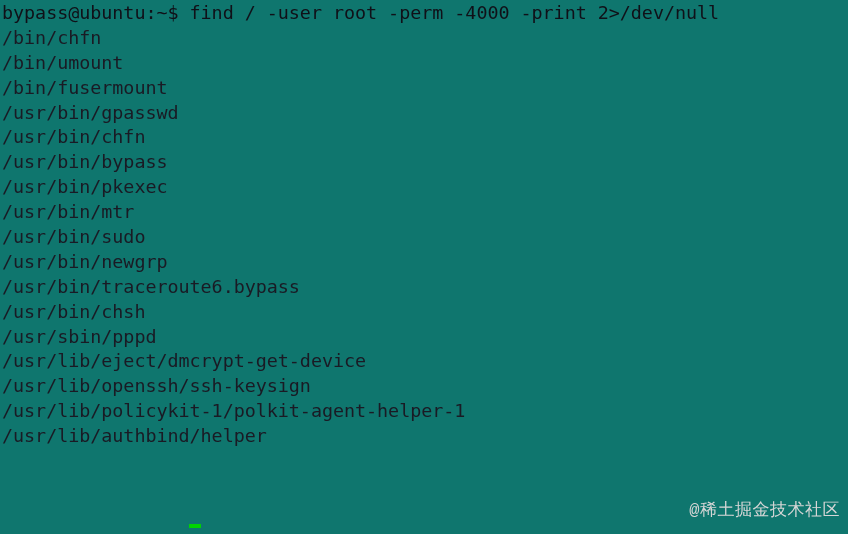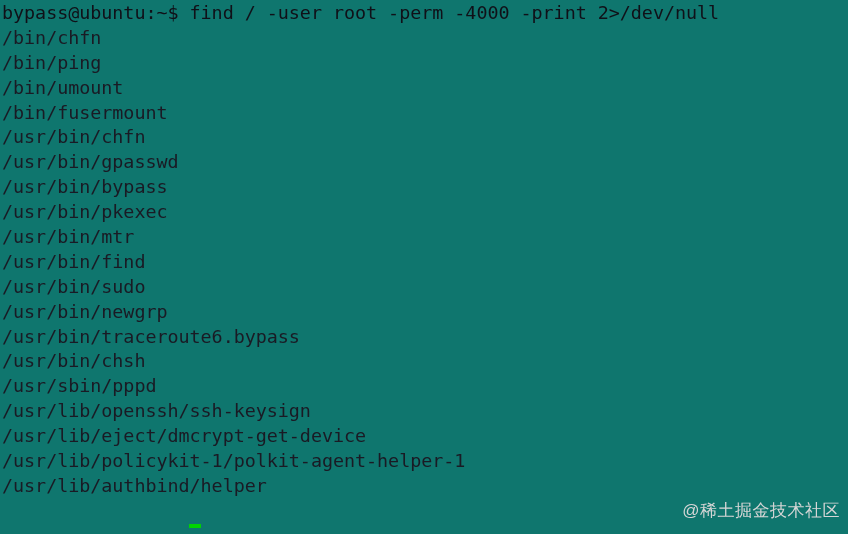--- a/index.html
+++ b/index.html
@@ -39,52 +39,50 @@
     width: 12px;
     height: 4px;
     background: #00d400;
     left: 189px;
     top: 524px;
   }
   .watermark {
     position: absolute;
     right: 8px;
     bottom: 13px;
-    font-family: Liberation Sans, sans-serif;
+    font-family: Liberation Mono, monospace;
     font-size: 17px;
     line-height: 20px;
     color: #d6d6d6;
     letter-spacing: 0.5px;
     white-space: pre;
     user-select: none;
   }
 </style>
 </head>
 <body>
 
 <div id="terminal">
   <div class="screen">
     <div class="line prompt-line">bypass@ubuntu:~$ find / -user root -perm -4000 -print 2&gt;/dev/null</div>
     <div id="output-container">
         <div class="line">/bin/chfn</div>
-        <div class="line">/bin/ping</div>
         <div class="line">/bin/umount</div>
         <div class="line">/bin/fusermount</div>
+        <div class="line">/usr/bin/gpasswd</div>
         <div class="line">/usr/bin/chfn</div>
-        <div class="line">/usr/bin/gpasswd</div>
         <div class="line">/usr/bin/bypass</div>
         <div class="line">/usr/bin/pkexec</div>
         <div class="line">/usr/bin/mtr</div>
-        <div class="line">/usr/bin/find</div>
         <div class="line">/usr/bin/sudo</div>
         <div class="line">/usr/bin/newgrp</div>
         <div class="line">/usr/bin/traceroute6.bypass</div>
         <div class="line">/usr/bin/chsh</div>
         <div class="line">/usr/sbin/pppd</div>
+        <div class="line">/usr/lib/eject/dmcrypt-get-device</div>
         <div class="line">/usr/lib/openssh/ssh-keysign</div>
-        <div class="line">/usr/lib/eject/dmcrypt-get-device</div>
         <div class="line">/usr/lib/policykit-1/polkit-agent-helper-1</div>
         <div class="line">/usr/lib/authbind/helper</div>
       </div>
   </div>
   <div class="cursor"></div>
   <div class="watermark">@稀土掘金技术社区</div>
 </div>
 
 </body></html>

